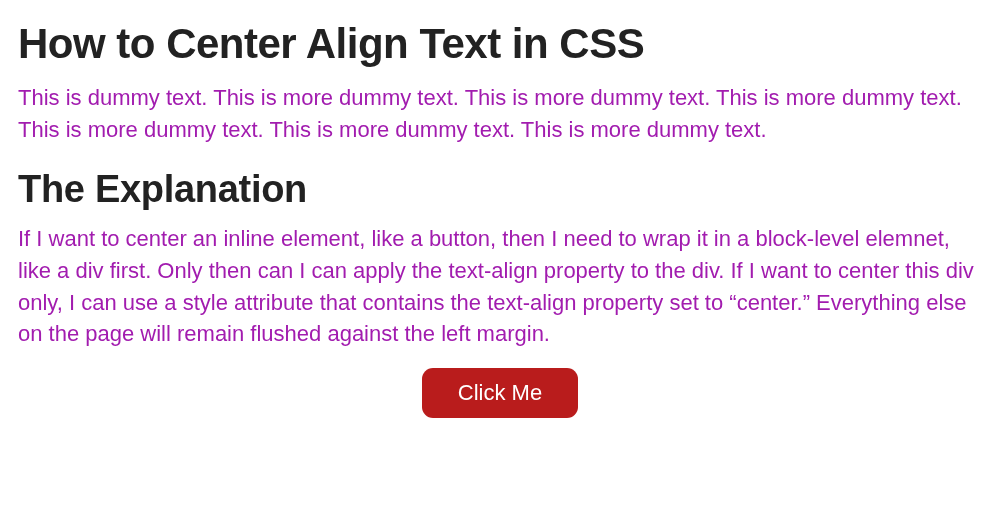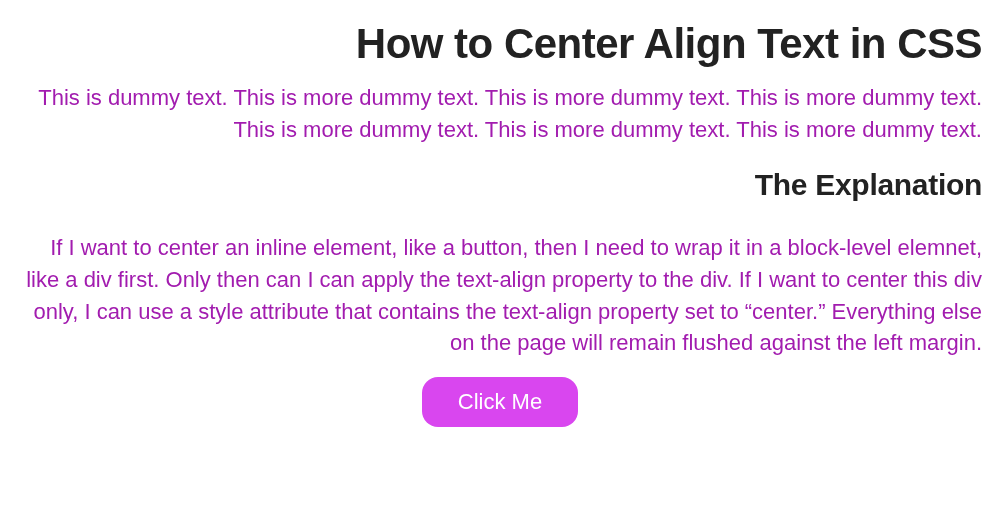--- a/index.html
+++ b/index.html
@@ -1,60 +1,59 @@
 <!DOCTYPE html>
 <html><head>
   <meta charset="utf-8">
   <style>
     * {
       margin: 0;
       padding: 0;
       box-sizing: border-box;
-      text-align: right;
     }
     body {
       font-family: -apple-system, BlinkMacSystemFont, "Segoe UI", Helvetica, Arial, sans-serif;
       padding: 20px 18px;
       color: #333;
       width: 1000px;
       background: #fff;
     }
     h1 {
       font-size: 42px;
       font-weight: 700;
       color: #222;
       margin-bottom: 14px;
       letter-spacing: -0.5px;
     }
     h2 {
-      font-size: 30px;
+      font-size: 38px;
       font-weight: 700;
       color: #222;
       margin-top: 22px;
-      margin-bottom: 30px;
+      margin-bottom: 12px;
       letter-spacing: -0.3px;
     }
     p {
       font-size: 22px;
       line-height: 1.45;
       color: #a21caf;
       margin-bottom: 8px;
     }
     .button-wrap {
       text-align: center;
       margin-top: 18px;
     }
     .btn {
       display: inline-block;
-      background: #d946ef;
+      background: #b91c1c;
       color: #fff;
       font-size: 22px;
       padding: 12px 36px;
       border: none;
-      border-radius: 16px;
+      border-radius: 11px;
       cursor: pointer;
       font-family: inherit;
     }
   </style>
 </head>
 <body>
 
 <h1>How to Center Align Text in CSS</h1>
 
 <p>This is dummy text. This is more dummy text. This is more dummy text. This is more dummy text. This is more dummy text. This is more dummy text. This is more dummy text.</p>

